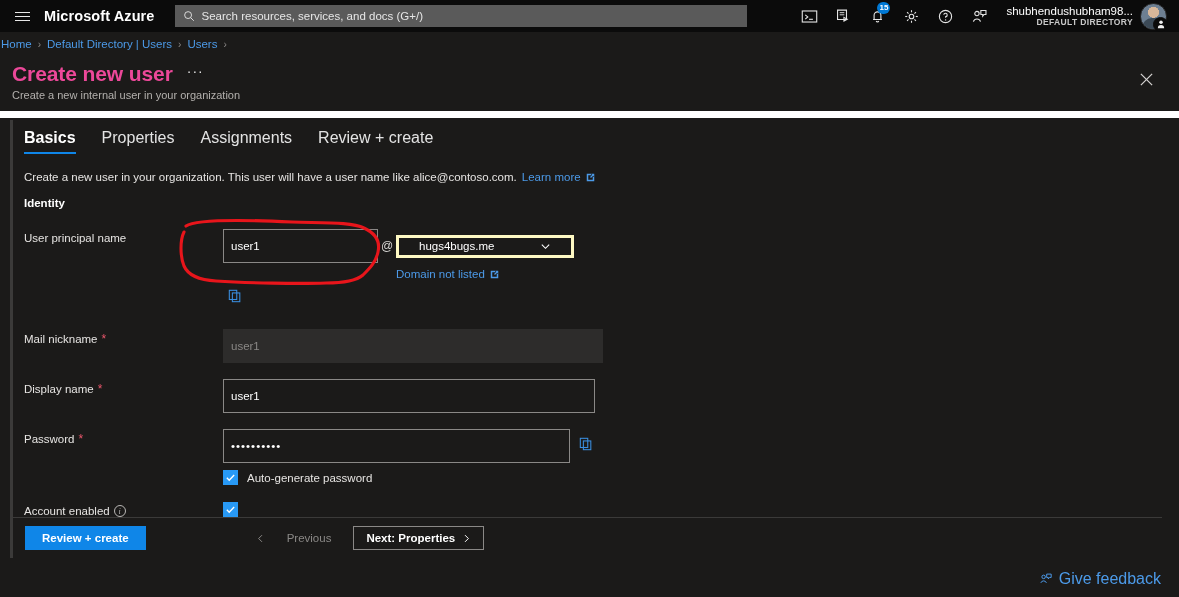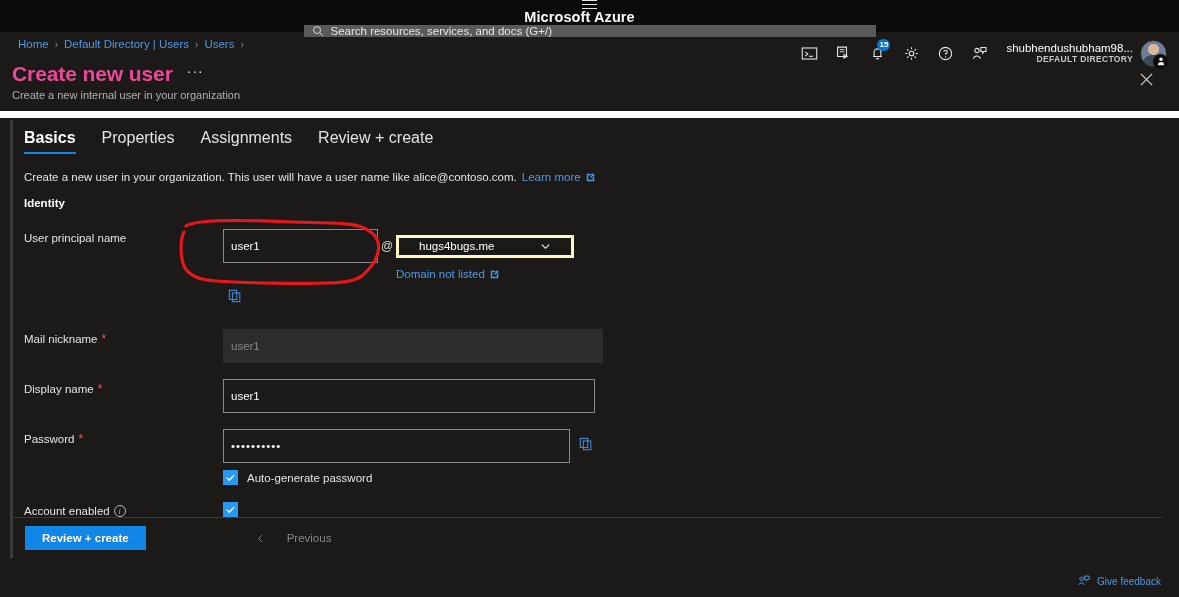--- a/index.html
+++ b/index.html
@@ -16,21 +16,20 @@
   }
 
   
   .topbar {
     height: 32px;
     background: #0b0b0b;
     display: flex;
     align-items: center;
     position: relative;
     z-index: 5;
-    flex-direction: column;
   }
   .hamburger {
     width: 44px; height: 32px;
     display: flex; flex-direction: column;
     align-items: center; justify-content: center;
     gap: 3px; cursor: pointer;
   }
   .hamburger span {
     display: block; width: 15px; height: 1px; background: #e8e8e8;
   }
@@ -91,21 +90,21 @@
     position: absolute; right: -1px; bottom: -2px;
     width: 15px; height: 15px; border-radius: 50%;
     background: #0b0b0b; border: 1px solid #0b0b0b;
     display: flex; align-items: center; justify-content: center;
   }
   .avatar-wrap { position: relative; width: 27px; height: 27px; }
 
   
   .breadcrumb {
     height: 24px; display: flex; align-items: center;
-    padding-left: 18px; gap: 6px;
+    padding-left: 1px; gap: 6px;
     font-size: 11.5px;
   }
   .crumb { color: #4c9ae8; cursor: pointer; white-space: nowrap; }
   .crumb-sep { color: #8a8886; font-size: 10px; }
 
   
   .page-header {
     padding: 6px 0 10px 12px;
     position: relative;
   }
@@ -260,21 +259,21 @@
     border: 1px solid #8a8886; cursor: pointer;
     display: flex; align-items: center; gap: 7px;
     font-family: "Liberation Sans", sans-serif;
   }
   .nav-btns { display: flex; align-items: center; margin-left: 96px; gap: 8px; }
 
   
   .feedback {
     position: absolute; right: 18px; bottom: 9px;
     display: flex; align-items: center; gap: 6px;
-    font-size: 10px; color: #4c9ae8; cursor: pointer; z-index: 6;
+    font-size: 16px; color: #4c9ae8; cursor: pointer; z-index: 6;
   }
 
   
   .annotation {
     position: absolute; left: 0; top: 0;
     width: 1179px; height: 597px;
     pointer-events: none; z-index: 20;
   }
 </style>
 </head>
@@ -509,20 +508,26 @@
 
     <div class="blade-footer">
       <button class="btn-primary">Review + create</button>
       <div class="nav-btns">
         <button class="btn-ghost">
           <svg width="9" height="9" viewBox="0 0 12 12">
             <polyline points="8,1.5 3.5,6 8,10.5" fill="none" stroke="#8a8886" stroke-width="1.3"></polyline>
           </svg>
           <span>Previous</span>
         </button>
+        <button class="btn-outline">
+          <span>Next: Properties</span>
+          <svg width="9" height="9" viewBox="0 0 12 12">
+            <polyline points="4,1.5 8.5,6 4,10.5" fill="none" stroke="#ffffff" stroke-width="1.3"></polyline>
+          </svg>
+        </button>
       </div>
     </div>
 
   </div>
 </div>
 
 <div class="feedback">
   <svg width="14" height="14" viewBox="0 0 20 20">
     <circle cx="6.6" cy="7" r="2.5" fill="none" stroke="#4c9ae8" stroke-width="1.4"></circle>
     <path d="M2.6 15.6 a4.2 4.2 0 0 1 8 0" fill="none" stroke="#4c9ae8" stroke-width="1.4"></path>

